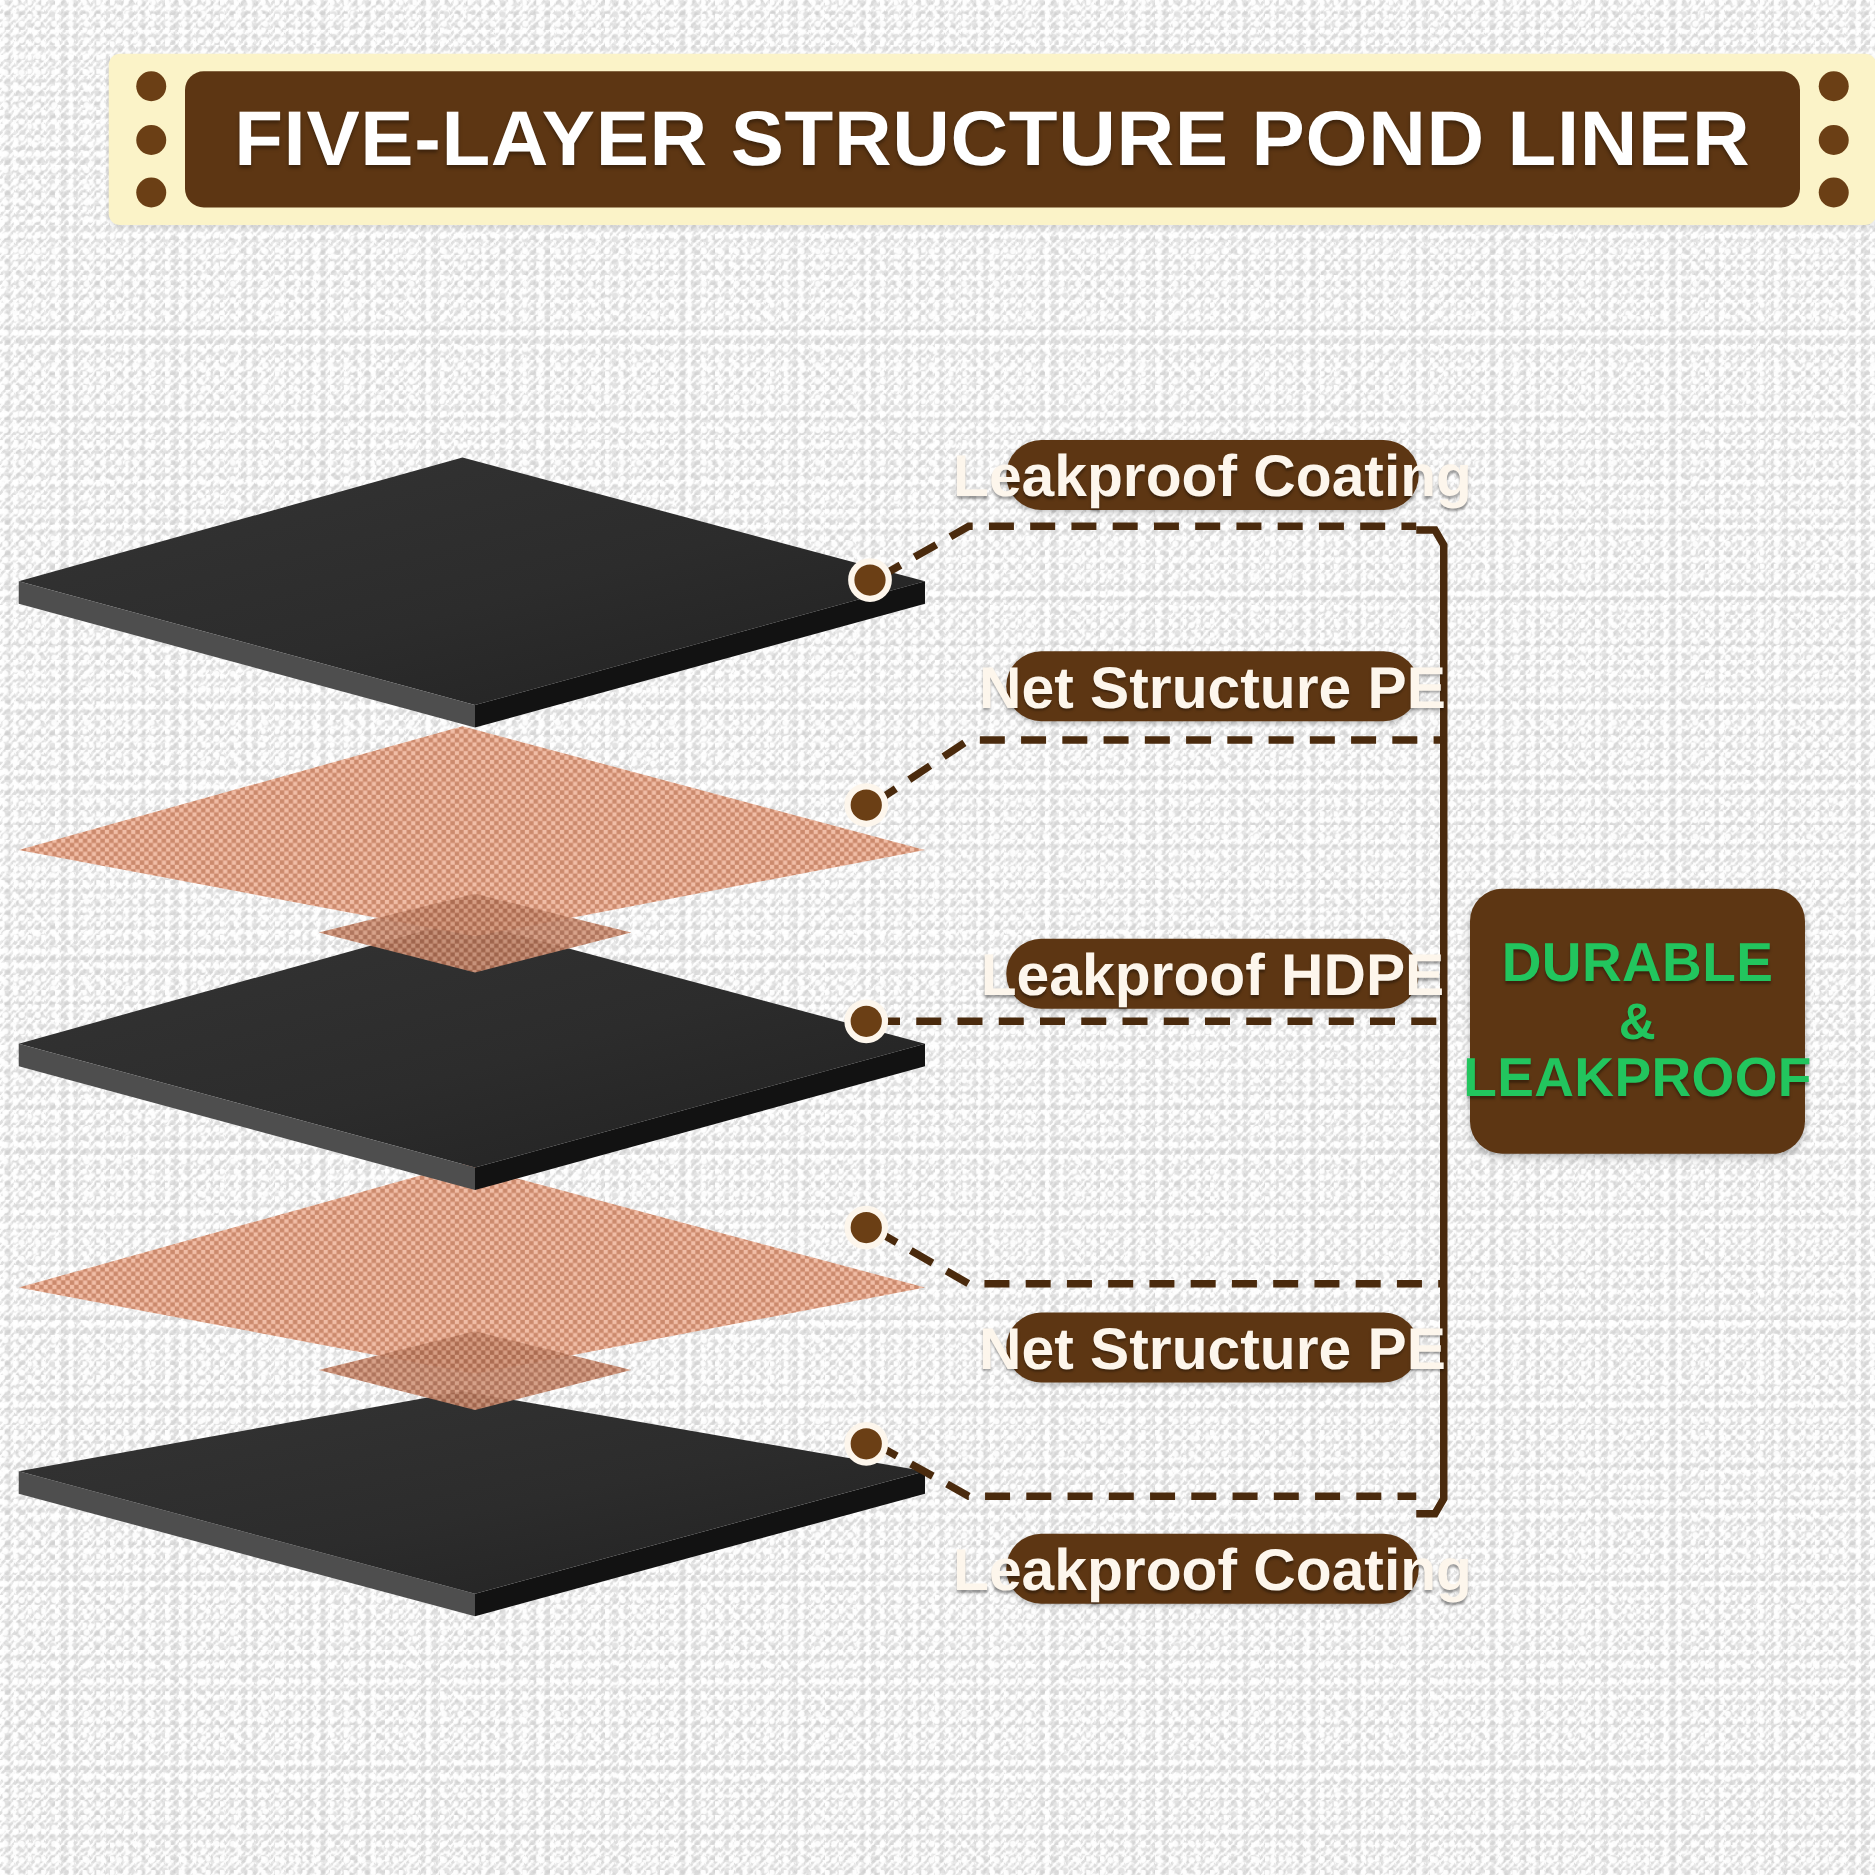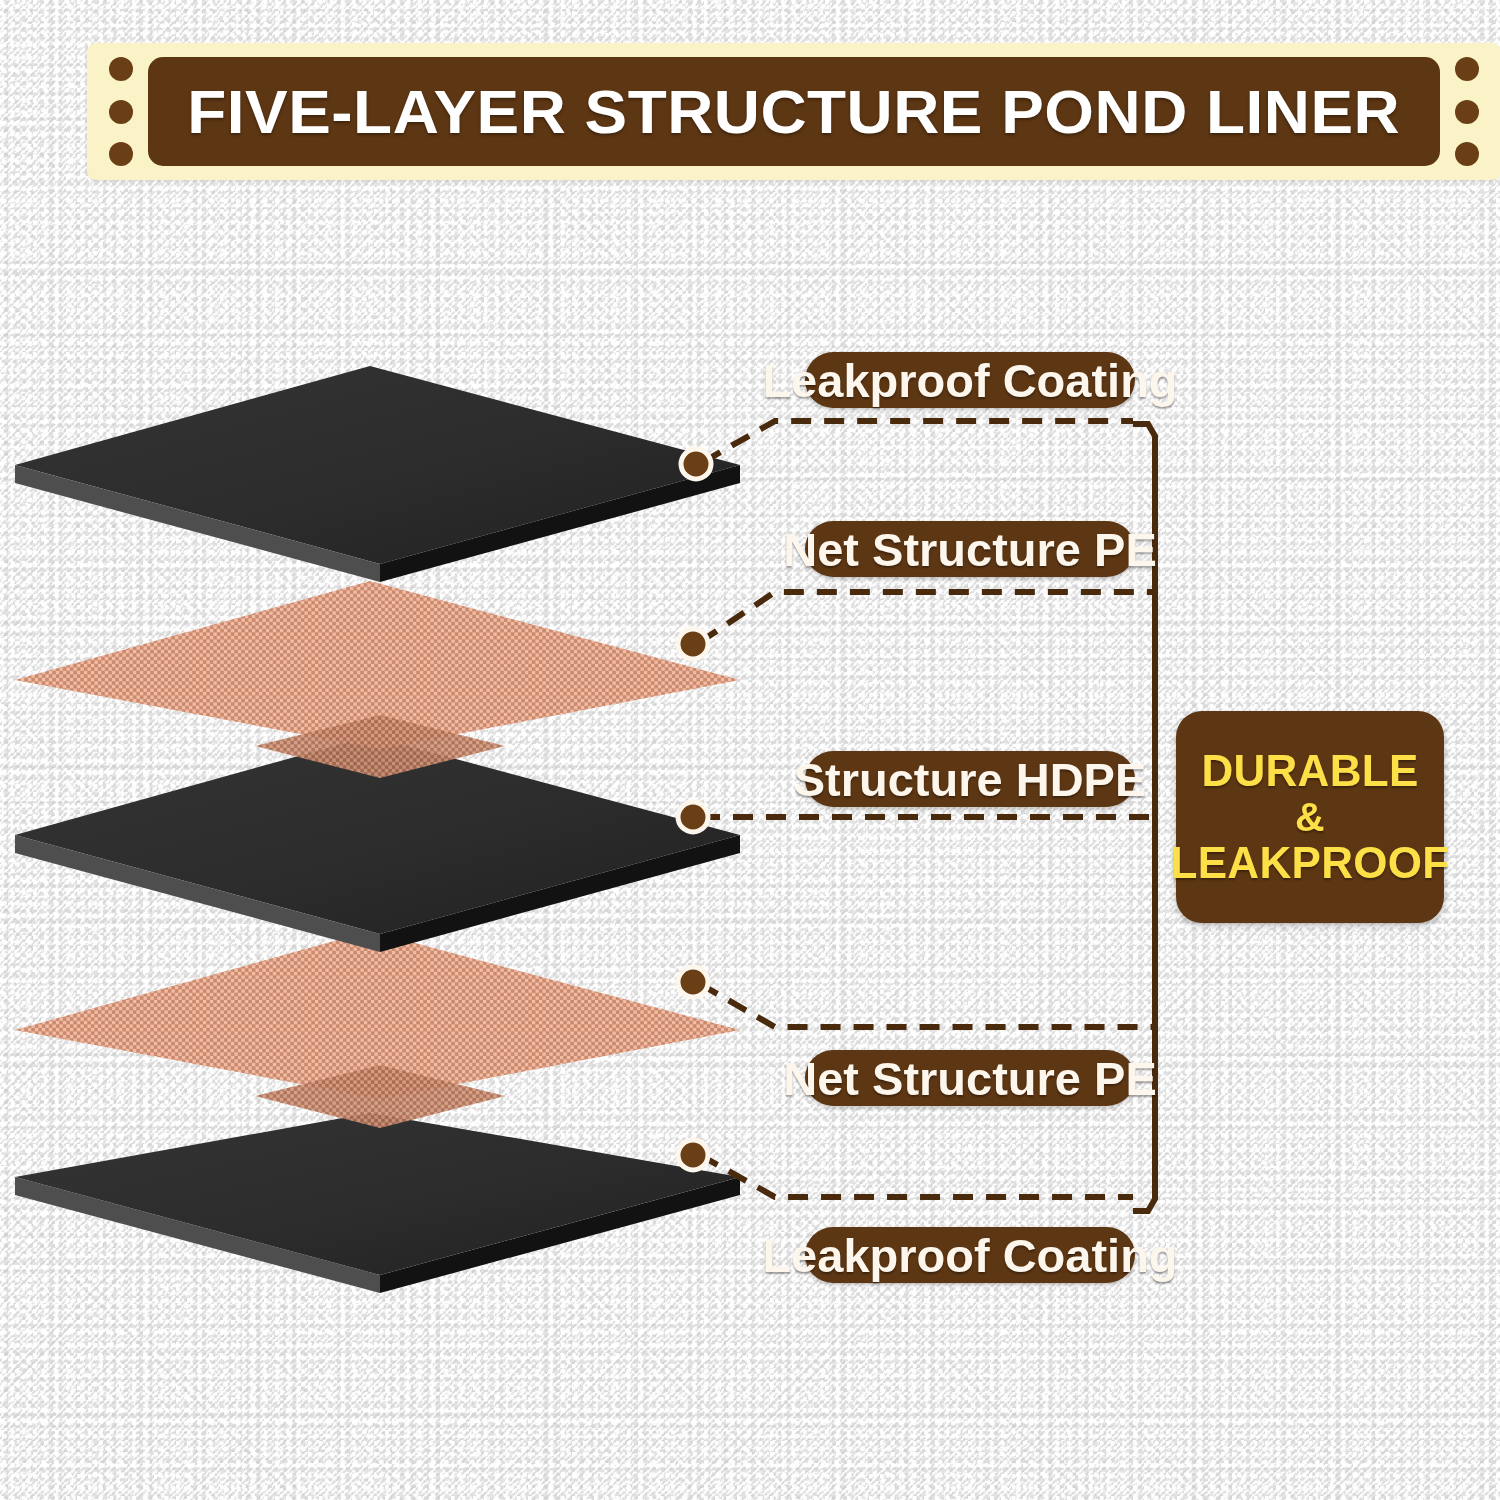--- a/index.html
+++ b/index.html
@@ -72,21 +72,21 @@
   #pill-5{left:805px;top:1227px;width:330px;height:56px;}
 
   
   #durable{
     position:absolute;left:1176px;top:711px;width:268px;height:212px;
     background:#5d3613;border-radius:26px;
     display:flex;flex-direction:column;align-items:center;justify-content:center;
     box-shadow:0 3px 6px rgba(0,0,0,.25);
   }
   #durable div{
-    color:#fde047;font-size:44px;font-weight:bold;line-height:1.08;
+    color:#22c55e;font-size:44px;font-weight:bold;line-height:1.08;
     text-shadow:0 2px 2px rgba(0,0,0,.35);letter-spacing:.3px;
   }
   #durable .amp{font-size:41px;}
 
   
   #wires{position:absolute;left:0;top:0;width:1500px;height:1500px;pointer-events:none;}
 </style>
 </head>
 <body>
 
@@ -190,21 +190,21 @@
   </g>
 </svg>
 
 <div class="pill" id="pill-1">
   <span>Leakproof Coating</span>
 </div>
 <div class="pill" id="pill-2">
   <span>Net Structure PE</span>
 </div>
 <div class="pill" id="pill-3">
-  <span>Structure HDPE</span>
+  <span>Leakproof HDPE</span>
 </div>
 <div class="pill" id="pill-4">
   <span>Net Structure PE</span>
 </div>
 <div class="pill" id="pill-5">
   <span>Leakproof Coating</span>
 </div>
 
 <div id="durable">
   <div>DURABLE</div>

